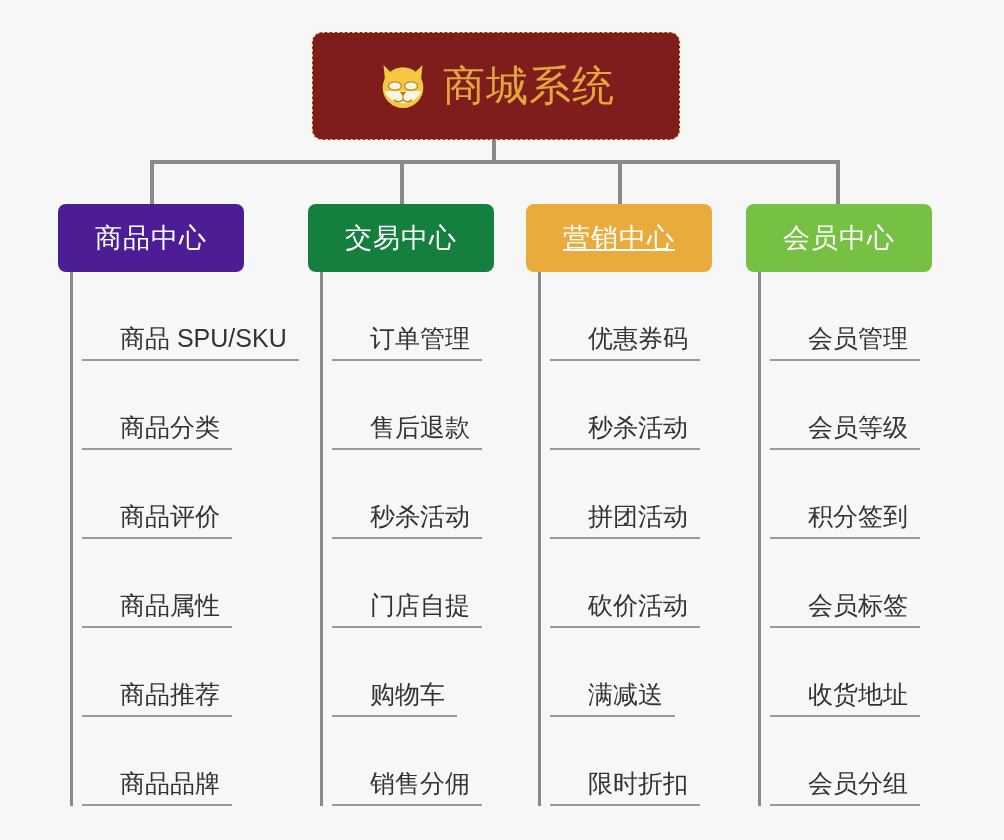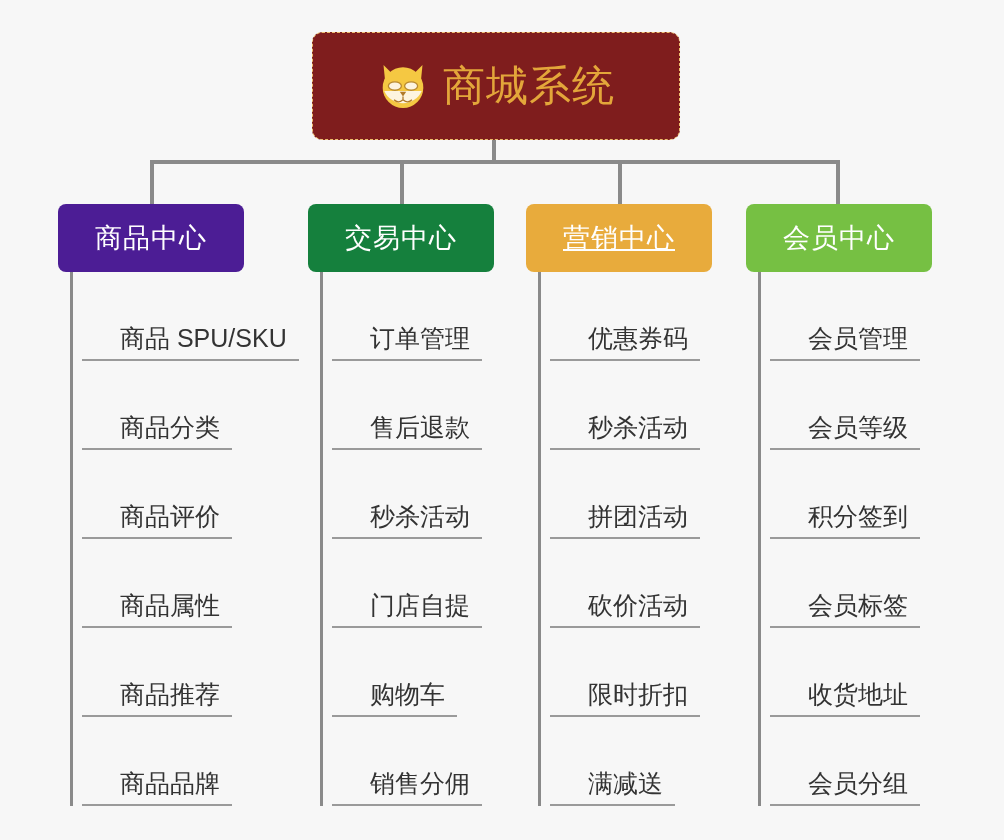--- a/index.html
+++ b/index.html
@@ -195,24 +195,24 @@
       <div class="leaf">
           <span class="leaf-label">秒杀活动</span>
         </div>
       <div class="leaf">
           <span class="leaf-label">拼团活动</span>
         </div>
       <div class="leaf">
           <span class="leaf-label">砍价活动</span>
         </div>
       <div class="leaf">
+          <span class="leaf-label">满减送</span>
+        </div>
+      <div class="leaf">
           <span class="leaf-label">限时折扣</span>
-        </div>
-      <div class="leaf">
-          <span class="leaf-label">满减送</span>
         </div>
     </div>
   </div>
 
   <div class="column" style="left:746px; width:186px;">
     <div class="cat-card" style="background:#76c043; width:186px;">
       <span>会员中心</span>
     </div>
     <div class="leaves">
       <div class="leaf">

